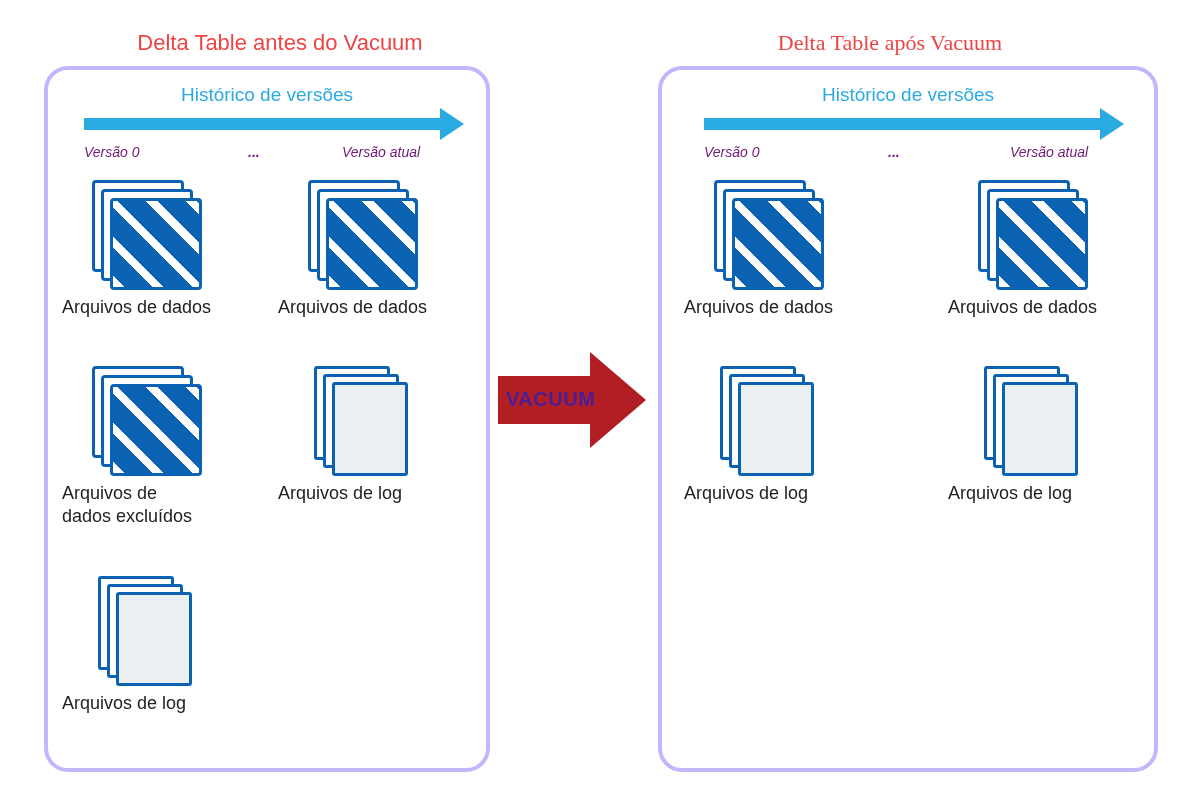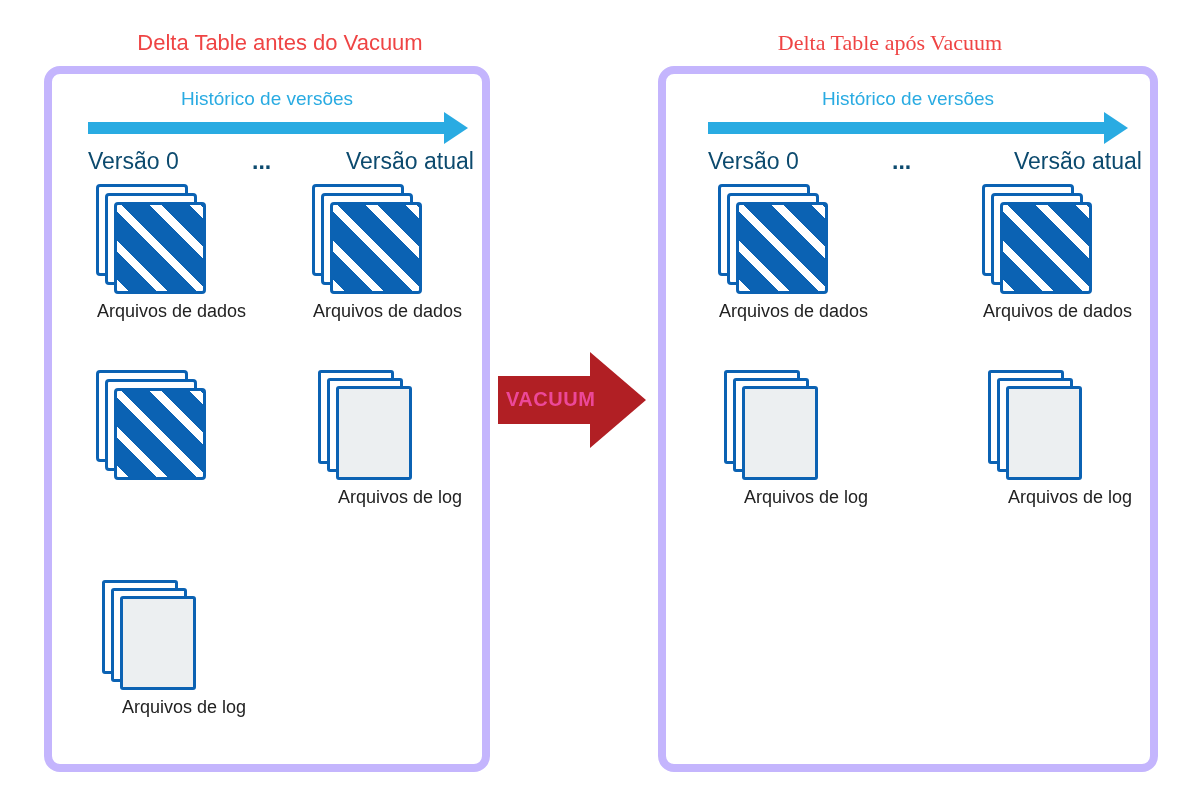--- a/index.html
+++ b/index.html
@@ -11,22 +11,22 @@
     position: relative;
   }
   .panel-title {
     position: absolute;
     font-size: 22px;
     color: #ef4444;
     text-align: center;
   }
   .panel {
     position: absolute;
-    border: 8px solid #c4b5fd;
-    border-radius: 16px;
+    border: 4px solid #c4b5fd;
+    border-radius: 24px;
     background: #fff;
   }
   .history-arrow {
     position: absolute;
     height: 20px;
   }
   .history-arrow .bar {
     position: absolute;
     left: 0;
     top: 4px;
@@ -41,45 +41,46 @@
     border-bottom: 16px solid transparent;
     border-left: 24px solid #29abe2;
   }
   .history-label {
     position: absolute;
     color: #29abe2;
     font-size: 19px;
   }
   .ver-label {
     position: absolute;
-    color: #0c4a6e;
-    font-size: 23px;
+    color: #701a75;
+    font-size: 14px;
+    font-style: italic;
   }
   .cell {
     position: absolute;
     width: 180px;
-    text-align: right;
+    text-align: left;
   }
   .cell .icon-wrap {
     position: relative;
     width: 120px;
     height: 110px;
     margin: 0 auto 6px auto;
   }
   .cell .caption {
     font-size: 18px;
     color: #222;
     line-height: 1.25;
   }
   .vacuum-arrow {
     position: absolute;
   }
   .vacuum-text {
     position: absolute;
-    color: #ec4899;
+    color: #4c1d95;
     font-weight: 700;
     font-size: 20px;
     letter-spacing: 0.5px;
   }
   
   .data-icon { position:absolute; width:100%; height:100%; }
   .data-icon .card {
     position:absolute;
     width:92px; height:92px;
     border-radius:4px;
@@ -156,20 +157,22 @@
   <div class="cell" style="left:14px; top:296px;">
     <div class="icon-wrap">
       <div class="data-icon">
         <div class="card c3"></div>
           <div class="card c2"></div>
         <div class="card c1">
             <div class="stripes"></div>
           </div>
       </div>
     </div>
+    <div class="caption" style="white-space:pre-line;">Arquivos de
+dados excluídos</div>
   </div>
 
   <div class="cell" style="left:230px; top:296px;">
     <div class="icon-wrap">
       <div class="log-icon">
         <div class="card c3"></div>
           <div class="card c2"></div>
           <div class="card c1"></div>
       </div>
     </div>

